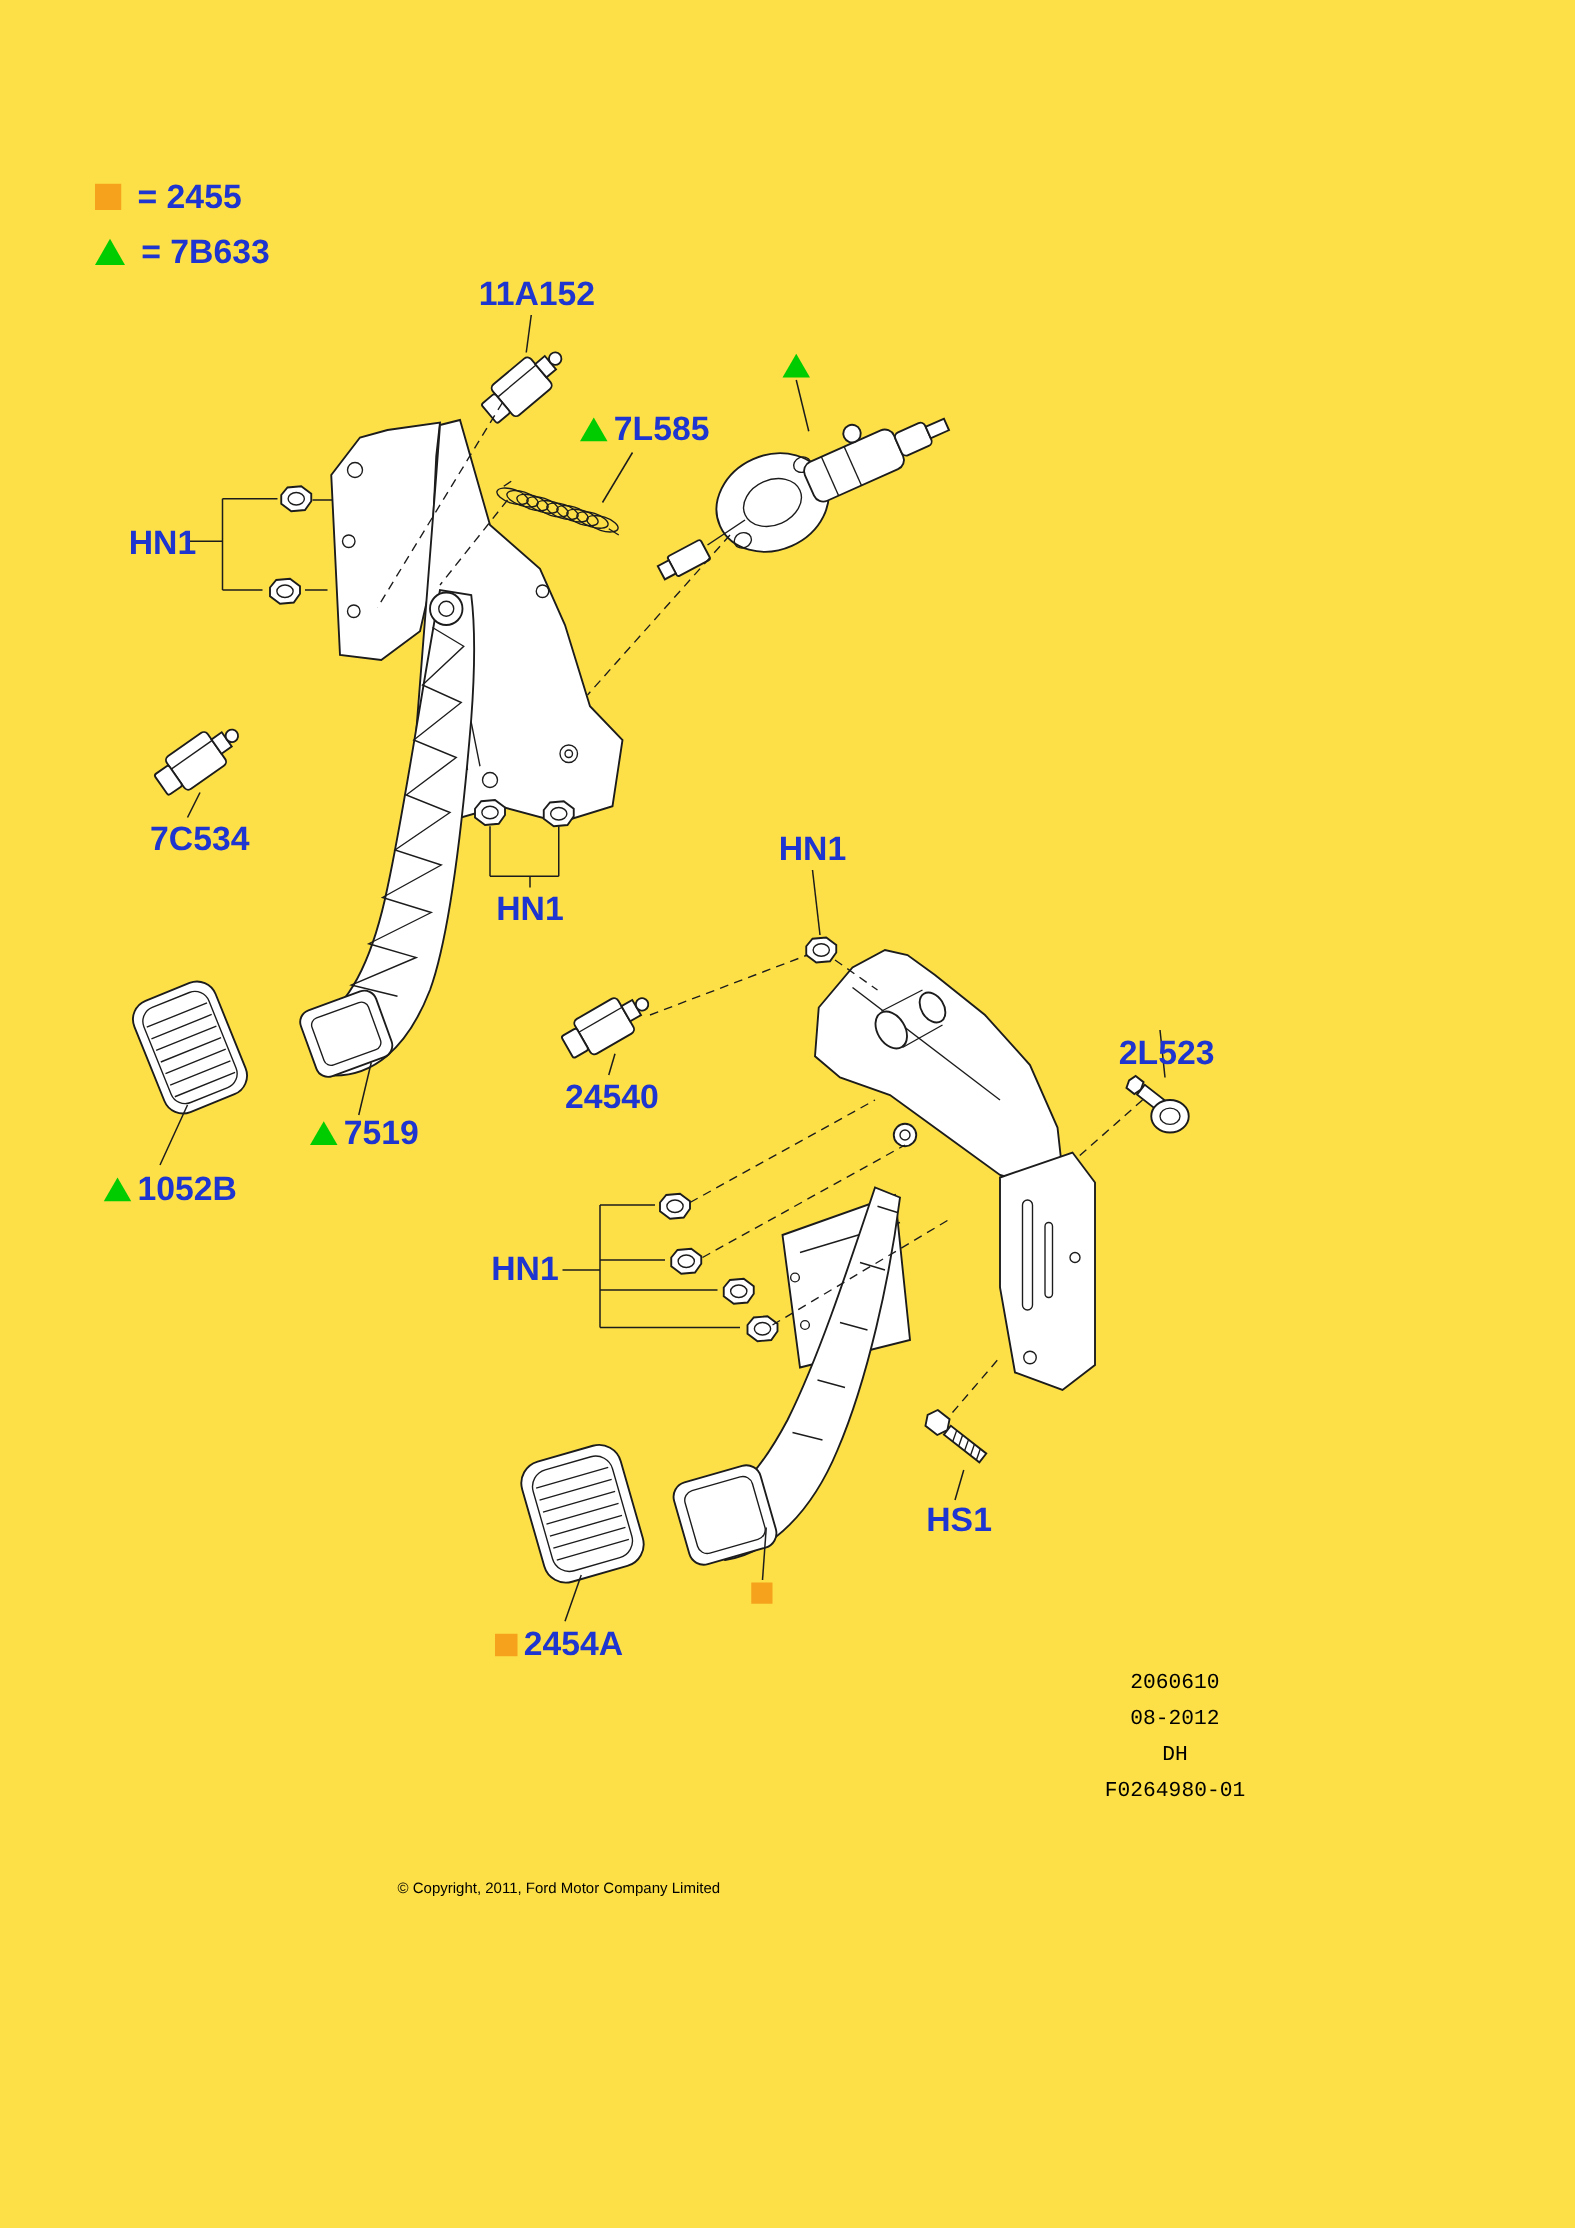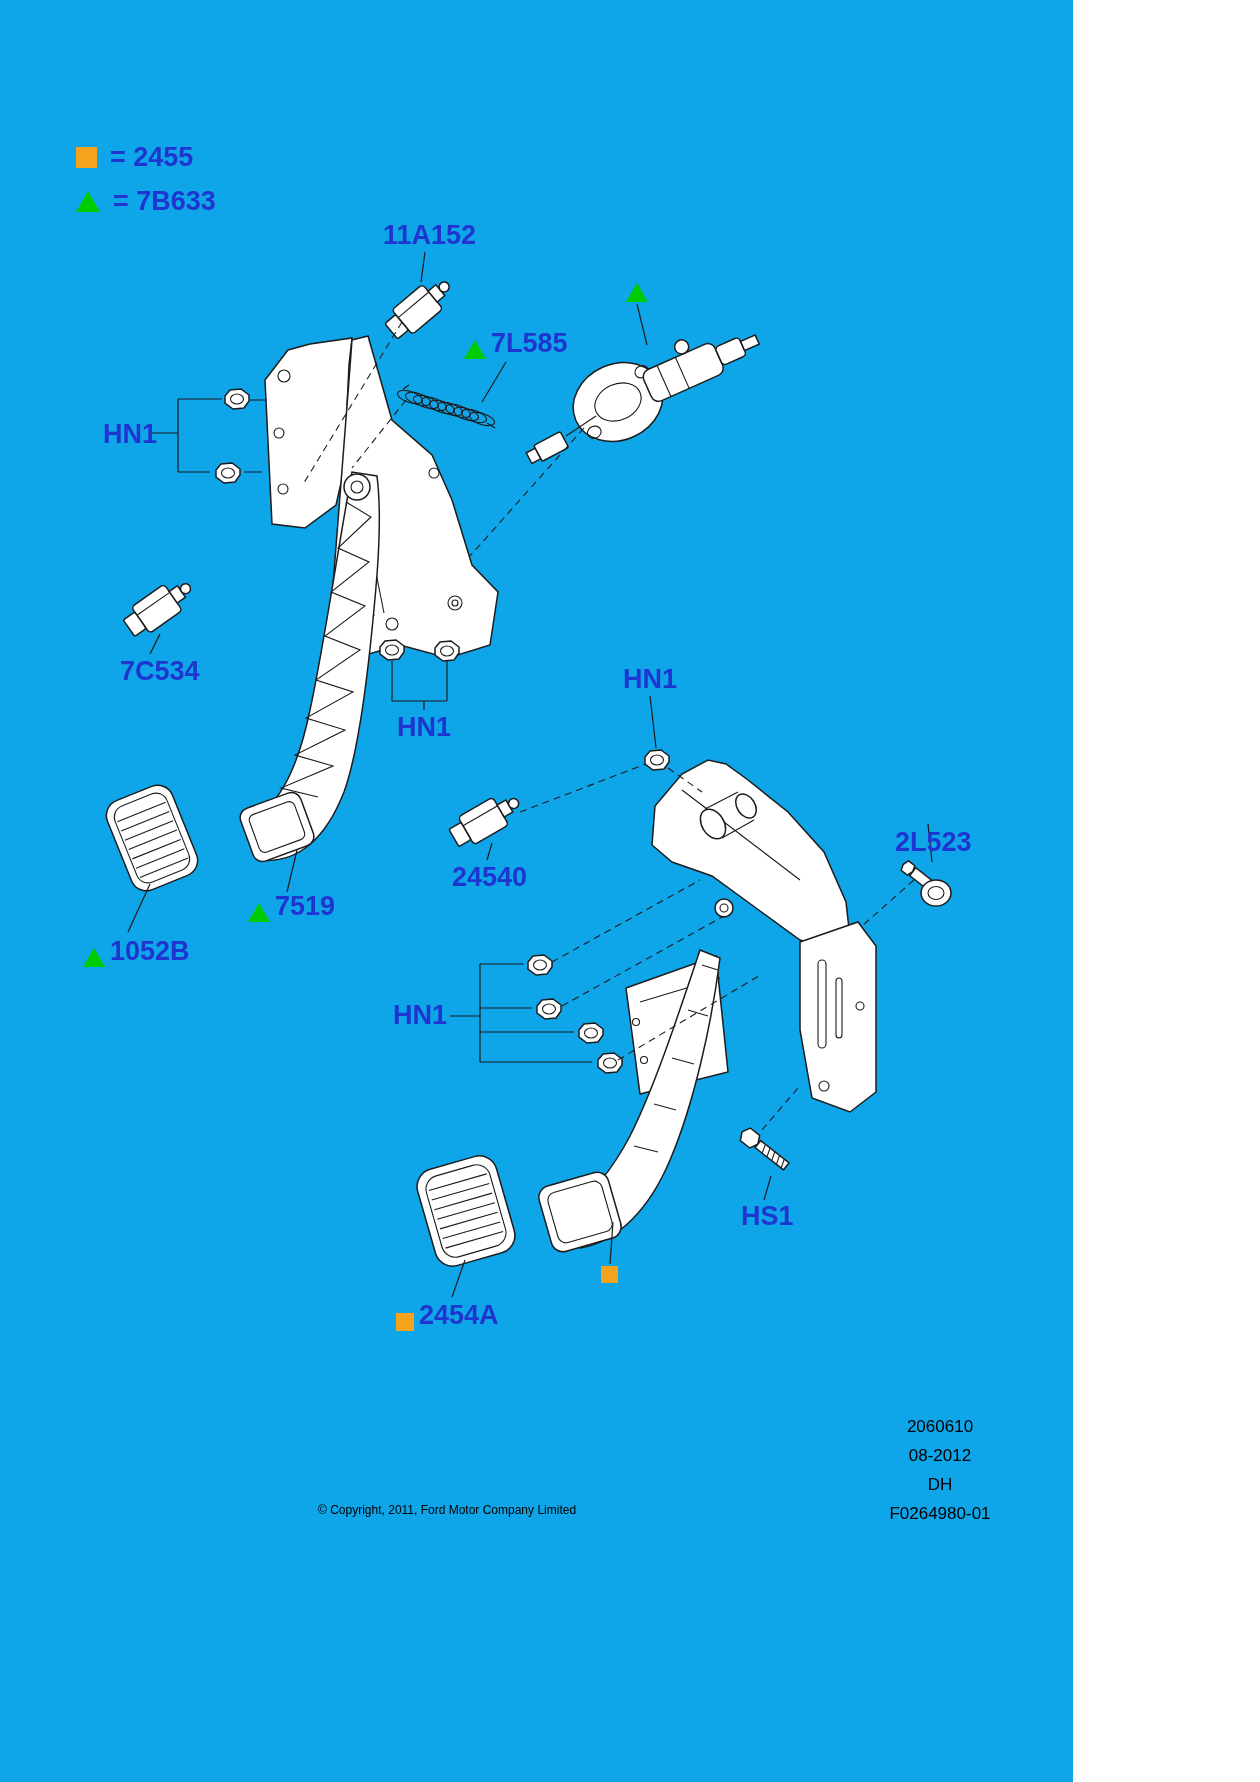--- a/index.html
+++ b/index.html
@@ -1,41 +1,41 @@
 <!DOCTYPE html>
 <html style="--label-blue: #1f35cf; --marker-green: #00cc00; --marker-orange: #f6a21d; --line-black: #1c1c1c;"><head>
 <meta charset="utf-8">
 <style>
   html,body{margin:0;padding:0;background:#fff;}
-  .page{position:relative;width:1032px;height:1782px;background:#0ea5e9;
-        font-family:"Liberation Sans",sans-serif;overflow:hidden;padding-left:41px;}
+  .page{position:relative;width:1260px;height:1782px;background:#fde047;
+        font-family:"Liberation Sans",sans-serif;overflow:hidden;}
   .diagram-svg{position:absolute;left:0;top:0;}
 
   
   .s{fill:#fff;stroke:var(--line-black,#1c1c1c);stroke-width:1.5;}
   .t{fill:none;stroke:var(--line-black,#1c1c1c);stroke-width:1.1;}
   .L{fill:none;stroke:var(--line-black,#1c1c1c);stroke-width:1.2;}
   .d{fill:none;stroke:var(--line-black,#1c1c1c);stroke-width:1.1;stroke-dasharray:7 5;}
 
   .plabel{position:absolute;color:var(--label-blue,#1f35cf);font-weight:bold;font-size:27px;
-          display:flex;align-items:flex-end;gap:5px;white-space:nowrap;cursor:pointer;}
+          display:flex;align-items:center;gap:5px;white-space:nowrap;cursor:pointer;}
   .tri{width:0;height:0;border-left:11px solid transparent;border-right:11px solid transparent;
        border-bottom:19px solid var(--marker-green,#00cc00);display:inline-block;}
   .sq{width:18px;height:18px;background:var(--marker-orange,#f6a21d);display:inline-block;}
 
   .legend{position:absolute;left:76px;top:142px;}
   .legend-row{display:flex;align-items:center;gap:13px;margin-bottom:13px;
               color:var(--label-blue,#1f35cf);font-weight:bold;font-size:27px;}
   .legend .sq{width:21px;height:21px;}
   .legend .tri{border-left-width:12px;border-right-width:12px;border-bottom-width:21px;}
 
   .marker-float{position:absolute;}
 
-  .footer-meta{position:absolute;left:855px;top:1412px;width:170px;text-align:center;
-               font-size:17px;color:#000;line-height:29px;}
+  .footer-meta{position:absolute;left:855px;top:1332px;width:170px;text-align:center;
+               font-size:17px;color:#000;line-height:29px;font-family:Liberation Mono, monospace;}
   .copyright{position:absolute;left:318px;top:1503px;font-size:12px;color:#000;}
 </style>
 </head>
 <body>
 
 <div class="page">
 
   <svg class="diagram-svg" width="1260" height="1782" viewBox="0 0 1260 1782">
     <defs>
       <g id="nut-shape">

